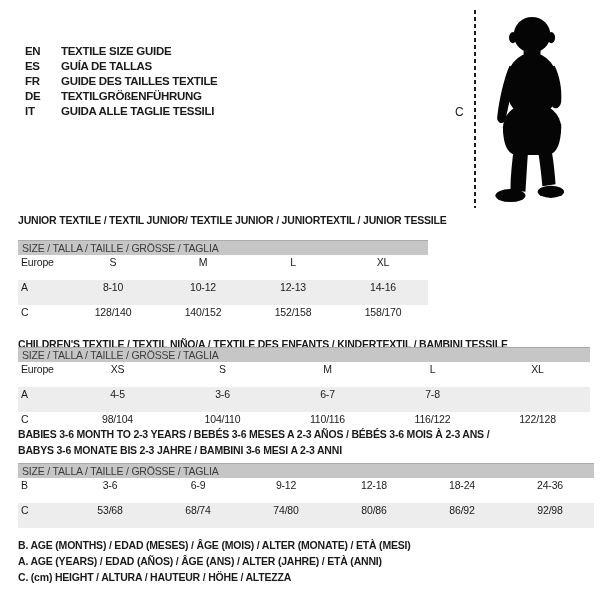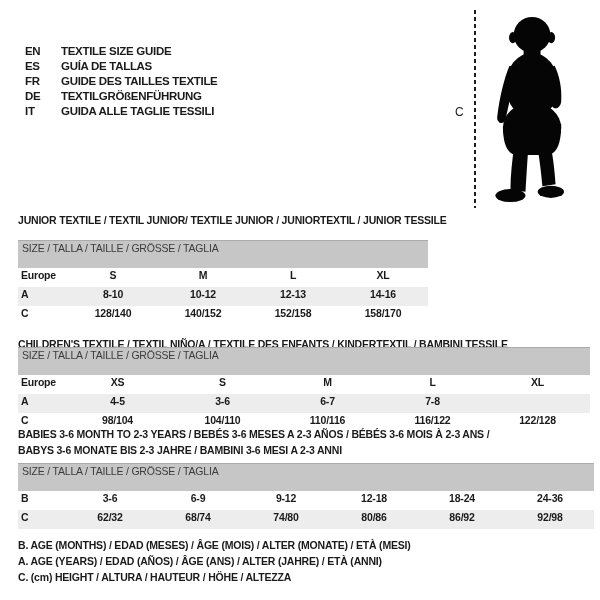--- a/index.html
+++ b/index.html
@@ -14,23 +14,23 @@
   
   .measure-line{position:absolute;left:474px;top:10px;width:2px;height:198px;
     background:repeating-linear-gradient(to bottom,#1c1c1c 0 4px,transparent 4px 7px);}
   .measure-label{position:absolute;left:455px;top:105px;font-size:12px;font-weight:400;}
   .baby{position:absolute;left:486px;top:8px;width:94px;height:204px;}
   
   .section-title{position:absolute;left:18px;font-size:10.5px;font-weight:700;
     letter-spacing:-0.2px;line-height:16px;white-space:nowrap;}
   
   .size-table{position:absolute;left:18px;}
-  .size-bar{height:28px;line-height:15px;background:#c6c6c6;border-top:1px solid #ababab;
+  .size-bar{height:15px;line-height:15px;background:#c6c6c6;border-top:1px solid #ababab;
     padding-left:4px;font-size:10.5px;color:#3c3c3c;letter-spacing:-0.2px;box-sizing:border-box;}
-  .trows .trow{display:grid;height:19px;line-height:15px;font-size:10.5px;letter-spacing:-0.2px;font-weight:bold;}
+  .trows .trow{display:grid;height:25px;line-height:15px;font-size:10.5px;letter-spacing:-0.2px;}
   .trows .trow:nth-child(2){background:#ededed;}
   .t1 .trow{grid-template-columns:50px repeat(4,1fr);}
   .t2 .trow{grid-template-columns:47px repeat(5,1fr);}
   .t3 .trow{grid-template-columns:48px repeat(6,1fr);}
   .tlabel{text-align:left;padding-left:3px;}
   .tcell{text-align:center;}
   
   .notes{position:absolute;left:18px;top:537px;}
   .note-line{font-size:10.5px;font-weight:700;letter-spacing:-0.2px;line-height:16px;white-space:nowrap;}
 </style>
@@ -160,21 +160,21 @@
       <span class="tlabel">B</span>
       <span class="tcell">3-6</span>
       <span class="tcell">6-9</span>
       <span class="tcell">9-12</span>
       <span class="tcell">12-18</span>
       <span class="tcell">18-24</span>
       <span class="tcell">24-36</span>
     </div>
     <div class="trow">
       <span class="tlabel">C</span>
-      <span class="tcell">62/32</span>
+      <span class="tcell">53/68</span>
       <span class="tcell">68/74</span>
       <span class="tcell">74/80</span>
       <span class="tcell">80/86</span>
       <span class="tcell">86/92</span>
       <span class="tcell">92/98</span>
     </div>
   </div>
 </div>
 
 <div class="notes">

